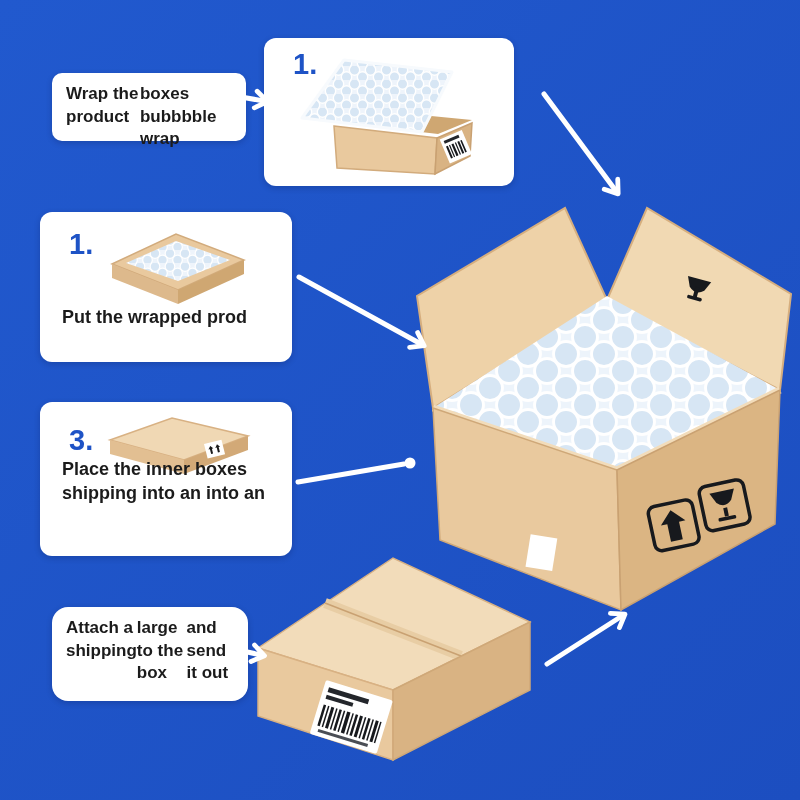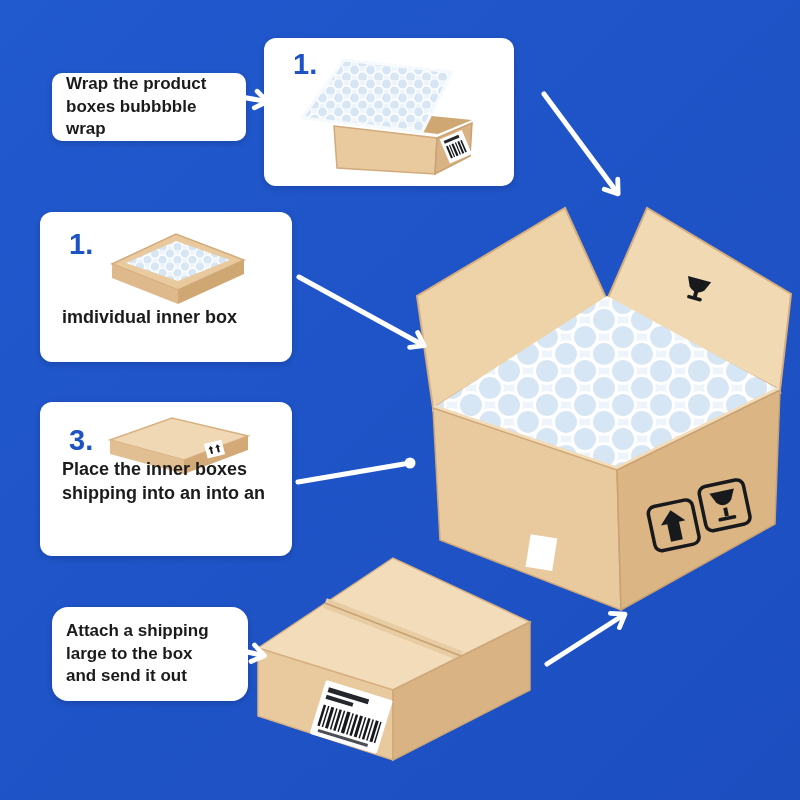--- a/index.html
+++ b/index.html
@@ -1,21 +1,21 @@
 <!DOCTYPE html>
 <html><head>
 <meta charset="utf-8">
 <style>
   * { margin:0; padding:0; box-sizing:border-box; }
   body { font-family:"Liberation Sans", sans-serif; }
   .stage { position:relative; width:800px; height:800px; background:linear-gradient(135deg,#2159ce 0%,#1c4ec0 100%); overflow:hidden; }
   .card { position:absolute; background:#ffffff; border-radius:12px; box-shadow:0 2px 6px rgba(0,10,40,.2); }
   .num { position:absolute; font-weight:700; font-size:29px; color:#1e53c6; }
   .line { font-weight:700; color:#1b1b1b; }
-  .pad-card { display:flex; flex-direction:column; justify-content:center; padding:10px 14px; }
+  .pad-card { display:flex; flex-direction:row; justify-content:flex-end; padding:10px 14px; }
   .pad-card .line { font-size:17px; line-height:1.33; }
   .text-block { position:absolute; }
   .text-block .line { font-size:18px; line-height:1.32; }
   .illo, .boxsvg { position:absolute; }
   .overlay { position:absolute; left:0; top:0; pointer-events:none; }
   .c1 { left:52px; top:73px; width:194px; height:68px; border-radius:10px; }
   .cTop { left:264px; top:38px; width:250px; height:148px; }
   .cTop .num { left:29px; top:10px; }
   .cTop .illo { left:22px; top:14px; }
   .c2 { left:40px; top:212px; width:252px; height:150px; }
@@ -155,21 +155,21 @@
               <circle cx="-3.5" cy="10" r="4.8"></circle>
           </g>
         </pattern>
       </defs>
       <polygon points="6,40 70,10 138,36 72,66" fill="#e9c99e" stroke="#d2ab7c" stroke-width="1.5"></polygon>
       <polygon points="20,39 70,17 124,36 72,57" fill="url(#bwS)"></polygon>
       <polygon points="6,40 72,66 72,80 6,54" fill="#ddb98c"></polygon>
       <polygon points="72,66 138,36 138,50 72,80" fill="#cfa772"></polygon>
     </svg>
     <div class="text-block">
-      <div class="line">imdividual inner box</div>
+      <div class="line">Put the wrapped prod</div>
     </div>
   </div>
 
   <div class="card c3">
     <div class="num">3.</div>
     <svg class="illo" width="150" height="64" viewBox="0 0 150 64">
       <polygon points="6,28 68,6 144,24 80,48" fill="#f0d8b4" stroke="#d8b183" stroke-width="1.5"></polygon>
       <polygon points="6,28 80,48 80,62 6,42" fill="#e2bf92"></polygon>
       <polygon points="80,48 144,24 144,38 80,62" fill="#d2a977"></polygon>
       <g transform="translate(100,32) rotate(-14)">

